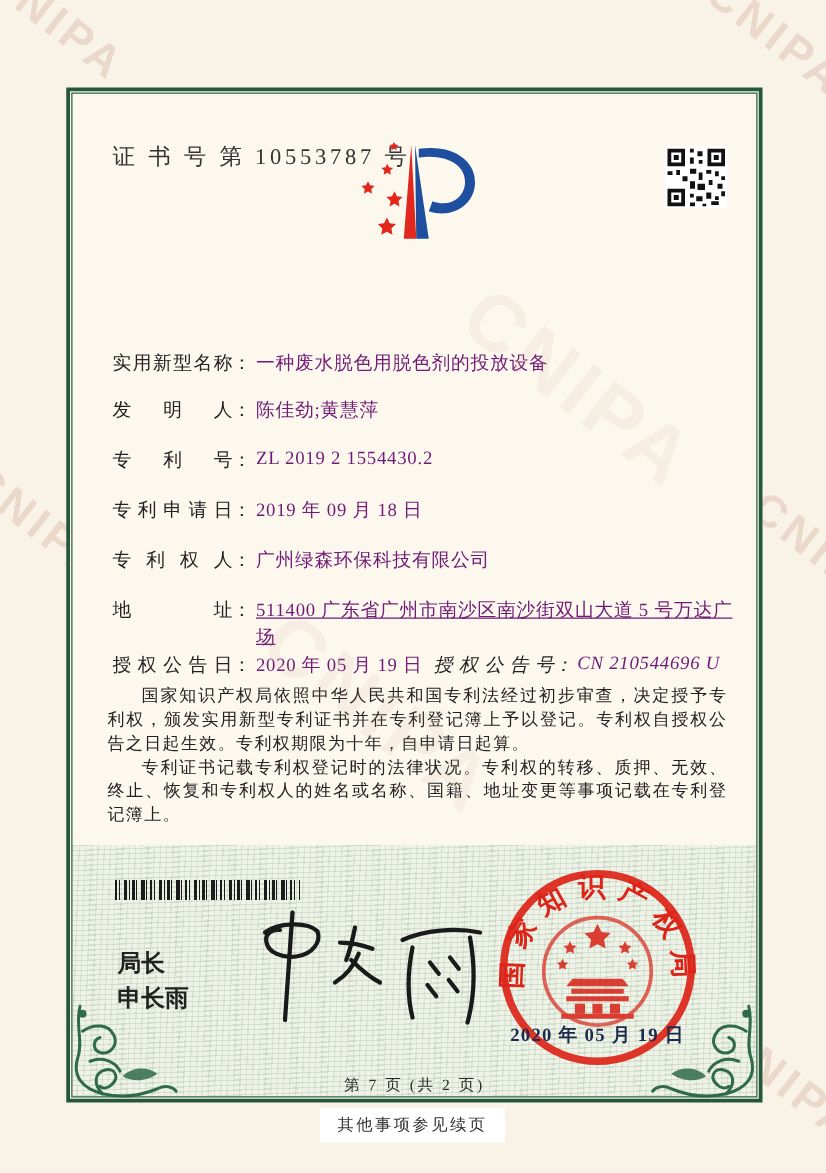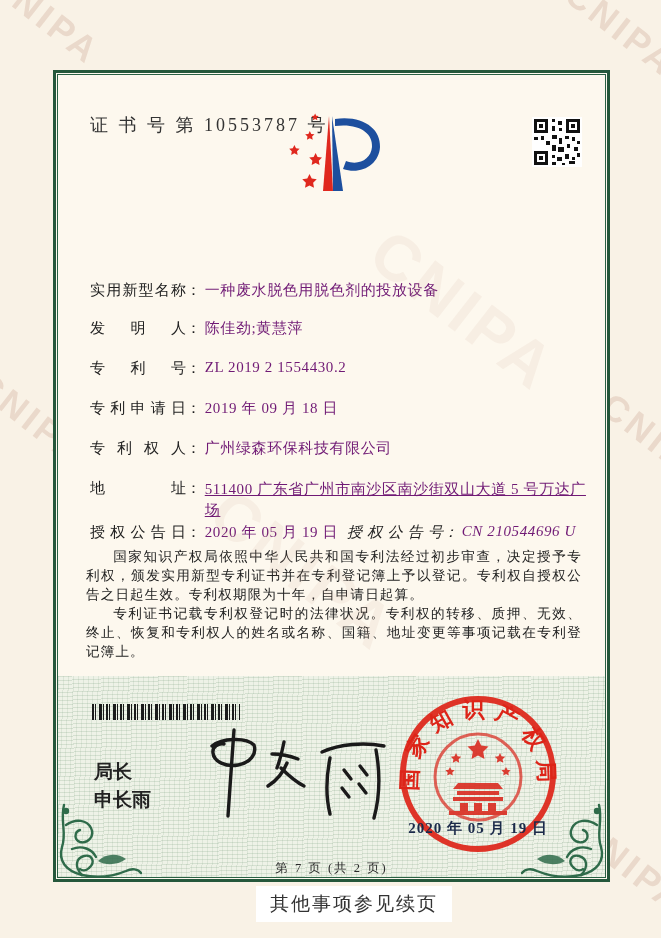--- a/index.html
+++ b/index.html
@@ -103,21 +103,21 @@
     color:#1b2a4a; letter-spacing:1px; white-space:nowrap;
   }
   .page-info {
     position:absolute; left:0; width:100%; top:184px;
     text-align:center; font-size:12.5px; letter-spacing:2px; color:#2a2a2a;
   }
 
   .continuation {
     position:absolute; left:256px; top:886px; z-index:4;
     background:#ffffff; padding:5px 14px;
-    font-size:19px; letter-spacing:2px; color:#333;
+    font-size:13px; letter-spacing:2px; color:#333;
   }
 </style>
 </head>
 <body>
 
 <span class="watermark wm-edge" style="left:-20px; top:-4px;">CNIPA</span>
 <span class="watermark wm-edge" style="left:556px; top:8px;">CNIPA</span>
 <span class="watermark wm-edge" style="left:-34px; top:398px;">CNIPA</span>
 <span class="watermark wm-edge" style="left:592px; top:420px;">CNIPA</span>
 <span class="watermark wm-edge" style="left:566px; top:846px;">CNIPA</span>

